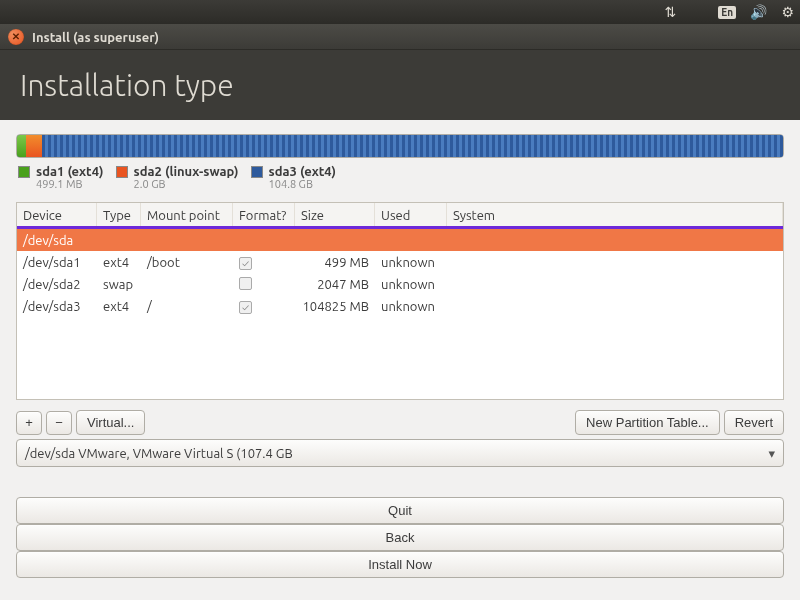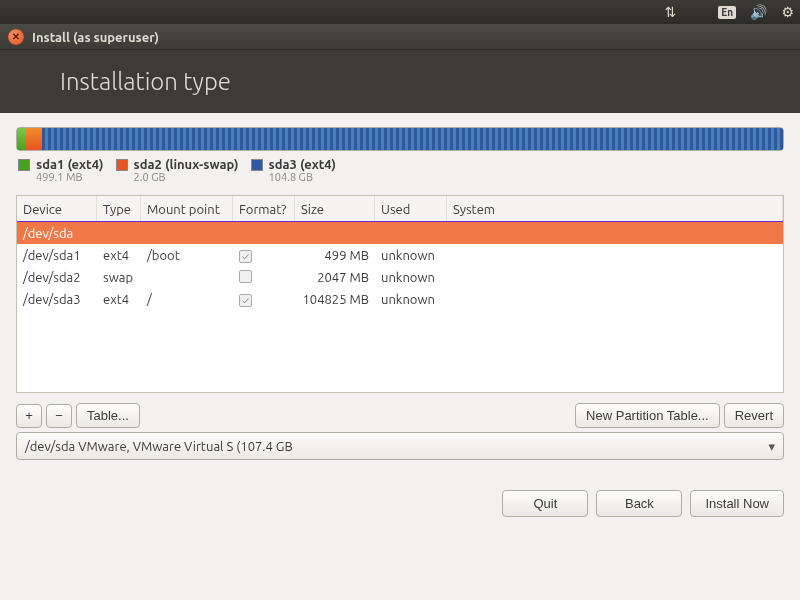--- a/index.html
+++ b/index.html
@@ -60,23 +60,22 @@
 }
 
 
 .header {
   background: linear-gradient(to bottom, #3c3b37 0%, #3c3b37 100%);
   padding: 18px 20px;
   color: #dfdbd2;
 }
 .header h1 {
   font-weight: 300;
-  font-size: 24px;
+  font-size: 30px;
   color: #dfdbd2;
-  margin-left: 40px;
 }
 
 
 .content {
   background: #f2f1f0;
   padding: 14px 16px;
 }
 
 
 .usage-bar {
@@ -109,21 +108,21 @@
 
 
 .ptable {
   border: 1px solid #c4c0b6;
   background: #fff;
   height: 198px;
 }
 .ptable-header {
   display: grid;
   grid-template-columns: 80px 44px 92px 62px 80px 72px 1fr;
-  border-bottom: 1px solid #6d28d9;
+  border-bottom: 3px solid #6d28d9;
   background: #f5f4f2;
   height: 26px;
   align-items: center;
 }
 .ptable-header > div {
   padding: 0 6px;
   font-size: 13px;
   color: #3c3c3c;
   border-right: 1px solid #e4e0d8;
   height: 100%;
@@ -187,22 +186,22 @@
   padding: 0 8px;
   font-size: 13px;
   cursor: pointer;
 }
 .dropdown .arrow { margin-left: auto; color: #555; }
 
 
 .footer {
   display: flex;
   justify-content: flex-end;
-  gap: 8px;
   padding: 16px;
+  flex-direction: column;
 }
 .footer .btn { min-width: 86px; text-align: center; padding: 5px 14px; }
 
 </style>
 </head>
 <body>
 
 <div class="menubar">
   <span class="ico">⇅</span>
   <span class="lang">En</span>
@@ -296,21 +295,21 @@
       <div><span class="ck">✓</span></div>
       <div class="num">104825 MB</div>
       <div>unknown</div>
       <div></div>
     </div>
   </div>
 
   <div class="toolbar">
     <button class="btn sq">+</button>
     <button class="btn sq">−</button>
-    <button class="btn">Table...</button>
+    <button class="btn">Virtual...</button>
     <div class="spacer"></div>
     <button class="btn">New Partition Table...</button>
     <button class="btn">Revert</button>
   </div>
 
   <div class="dropdown">
     <span>/dev/sda   VMware, VMware Virtual S (107.4 GB</span>
     <span class="arrow">▾</span>
   </div>
 

